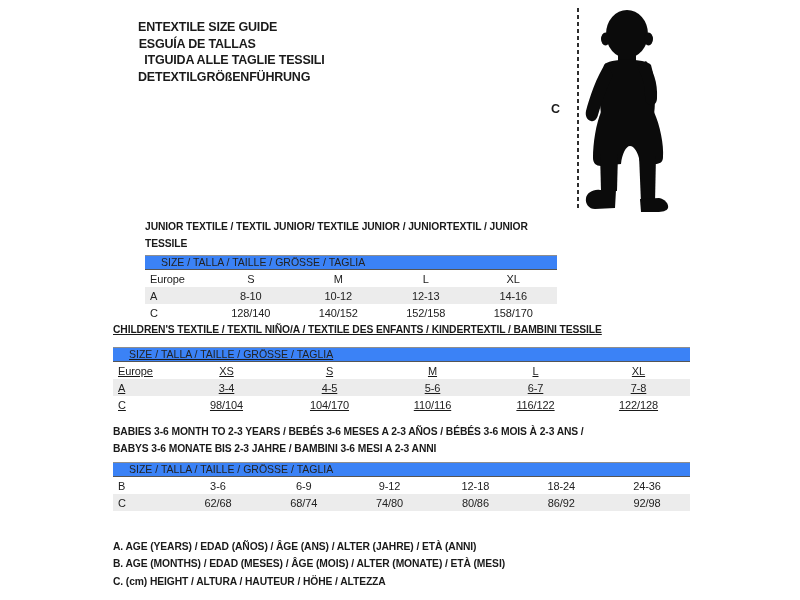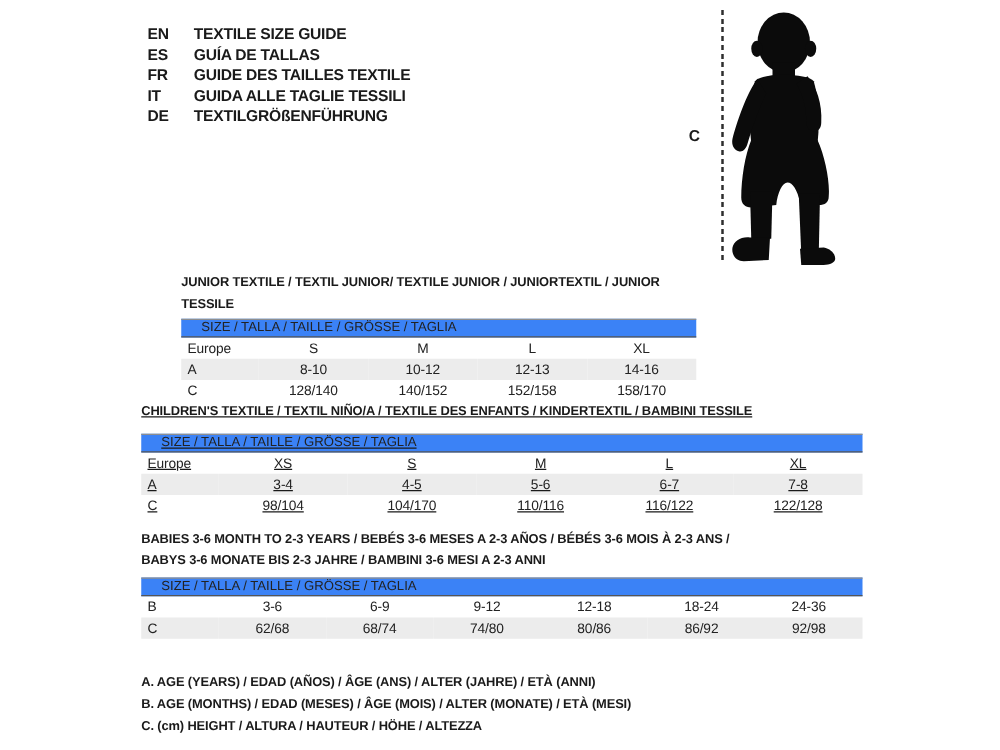--- a/index.html
+++ b/index.html
@@ -4,21 +4,21 @@
 <style>
   html,body{margin:0;padding:0;background:#ffffff;}
   body{
     width:800px;height:600px;
     font-family:"Liberation Sans",sans-serif;
     color:#1a1a1a;
   }
   .canvas{position:relative;width:800px;height:600px;overflow:hidden;background:#fff;}
 
   
-  .langs{position:absolute;left:118px;top:19px;font-weight:bold;font-size:12.5px;letter-spacing:-0.2px;line-height:16.6px;}
+  .langs{position:absolute;left:118px;top:19px;font-weight:bold;font-size:12.5px;letter-spacing:-0.2px;line-height:16.6px;text-align:right;}
   .lang-row{display:flex;}
   .lang-code{width:37px;flex:0 0 37px;}
 
   
   .fig-svg{position:absolute;left:580px;top:5px;width:110px;height:210px;}
   .fig-line{
     position:absolute;left:577px;top:8px;width:2px;height:203px;
     background:repeating-linear-gradient(to bottom,#2e2e2e 0 4px,transparent 4px 7px);
   }
   .fig-c{position:absolute;left:551px;top:102px;font-weight:bold;font-size:12.5px;}
@@ -54,24 +54,20 @@
   <div class="langs">
     <div class="lang-row">
       <span class="lang-code">EN</span>
       <span>TEXTILE SIZE GUIDE</span>
     </div>
     <div class="lang-row">
       <span class="lang-code">ES</span>
       <span>GUÍA DE TALLAS</span>
     </div>
     <div class="lang-row">
-      <span class="lang-code">FR</span>
-      <span>GUIDE DES TAILLES TEXTILE</span>
-    </div>
-    <div class="lang-row">
       <span class="lang-code">IT</span>
       <span>GUIDA ALLE TAGLIE TESSILI</span>
     </div>
     <div class="lang-row">
       <span class="lang-code">DE</span>
       <span>TEXTILGRÖßENFÜHRUNG</span>
     </div>
   </div>
 
   <div class="fig-c">C</div>

